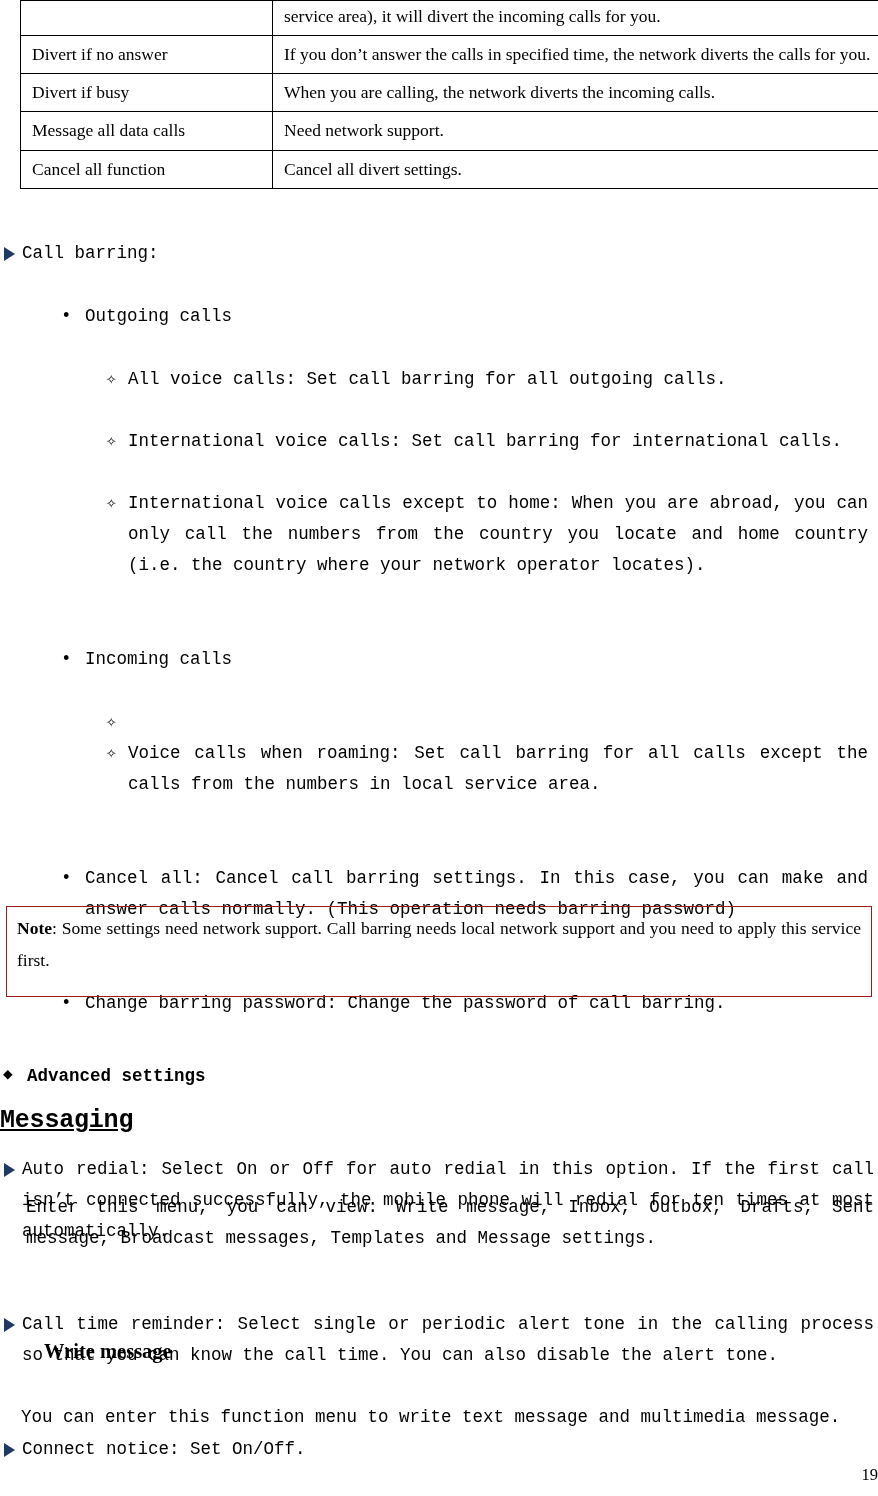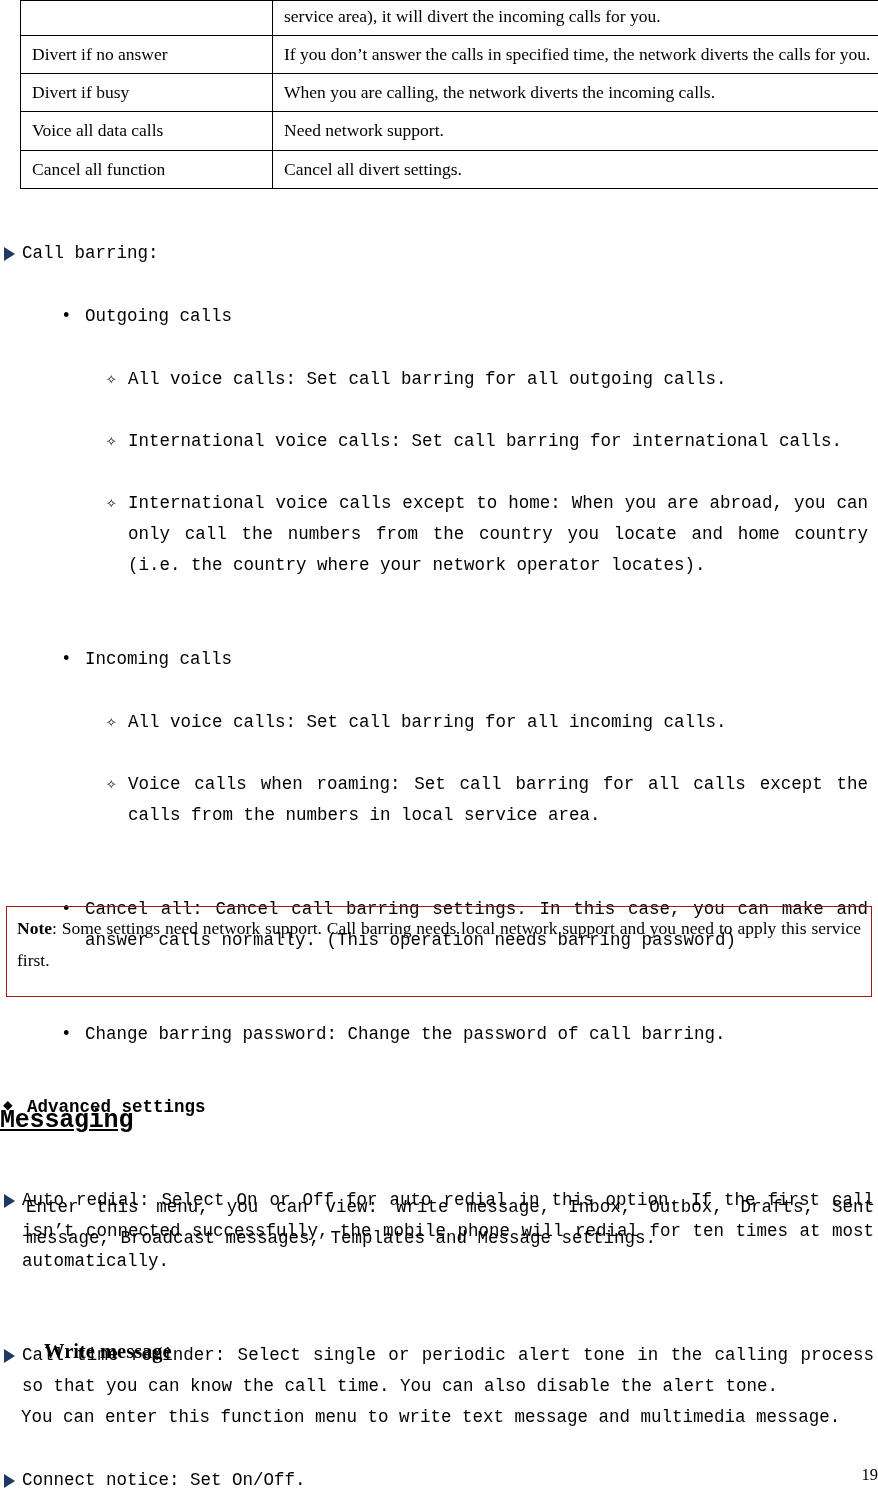--- a/index.html
+++ b/index.html
@@ -179,21 +179,21 @@
       </tr>
       <tr>
         <td class="col-a">Divert if no answer</td>
         <td class="col-b">If you don’t answer the calls in specified time, the network diverts the calls for you.</td>
       </tr>
       <tr>
         <td class="col-a">Divert if busy</td>
         <td class="col-b">When you are calling, the network diverts the incoming calls.</td>
       </tr>
       <tr>
-        <td class="col-a">Voice all data calls</td>
+        <td class="col-a">Message all data calls</td>
         <td class="col-b">Need network support.</td>
       </tr>
       <tr>
         <td class="col-a">Cancel all function</td>
         <td class="col-b">Cancel all divert settings.</td>
       </tr>
     </tbody>
   </table>
 
   <div class="block txt tri-item" style="left:0px; top:238px; width:878px;">
@@ -221,21 +221,20 @@
     <span>International voice calls except to home: When you are abroad, you can only call the numbers from the country you locate and home country (i.e. the country where your network operator locates).</span>
   </div>
 
   <div class="block txt dot-item" style="left:55px; top:427px; width:810px;">
     <span class="dot-marker">•</span>
     <span>Incoming calls</span>
   </div>
 
   <div class="block txt dia-item" style="left:106px; top:459px; width:760px;">
     <span class="dia-marker">✧</span>
-    <span>All voice calls: Set call barring for all incoming calls.</span>
   </div>
 
   <div class="block txt dia-item" style="left:106px; top:490px; width:762px;">
     <span class="dia-marker">✧</span>
     <span>Voice calls when roaming: Set call barring for all calls except the calls from the numbers in local service area.</span>
   </div>
 
   <div class="block txt dot-item" style="left:55px; top:553px; width:813px;">
     <span class="dot-marker">•</span>
     <span>Cancel all: Cancel call barring settings. In this case, you can make and answer calls normally. (This operation needs barring password)</span>

